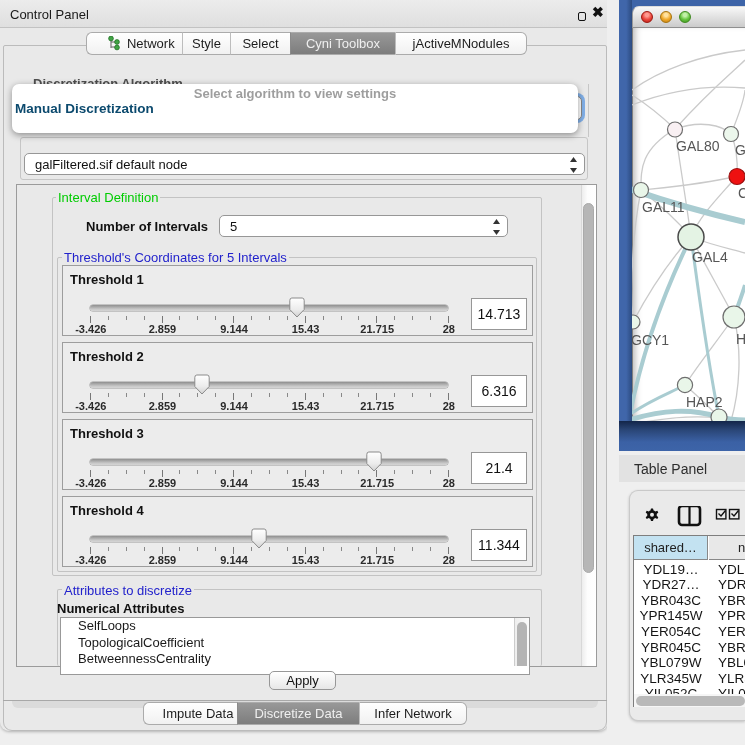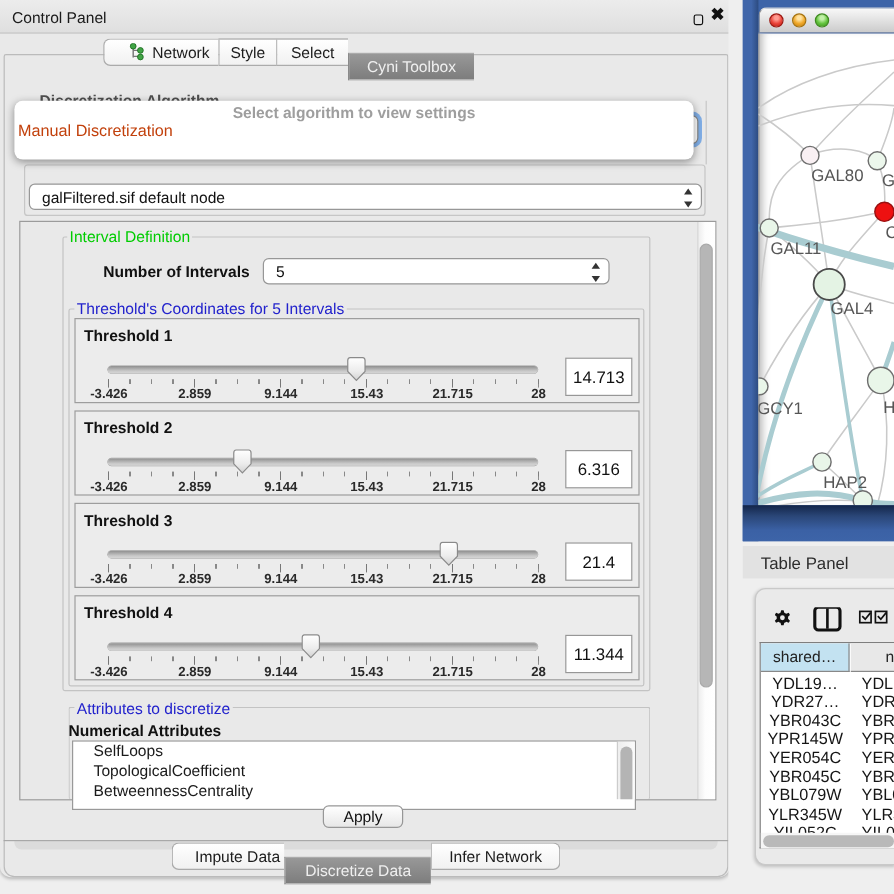--- a/index.html
+++ b/index.html
@@ -12,21 +12,21 @@
 #restoreicon{left:578px;top:12px;width:8px;height:9px;border:1.6px solid #111;border-radius:2px;}
 #closeicon{left:592px;top:4px;font-size:14px;font-weight:bold;color:#111;}
 #panelA{left:3px;top:45px;width:604px;height:686px;border:1px solid #bbb;border-radius:2px 2px 9px 9px;background:#e9e9e9;}
 #botband{left:12px;top:700px;width:586px;height:8px;background:#dbdbdb;border-radius:0 0 6px 6px;}
 #botline{left:3px;top:700px;width:604px;height:1px;background:#a8a8a8;}
 
 .tabrow{display:flex;}
 .tab{height:23px;font-size:13px;color:#1c1c1c;text-align:center;line-height:22px;background:linear-gradient(#ffffff,#f1f1f1);border-top:1px solid #ababab;border-bottom:1px solid #ababab;border-left:1px solid #bdbdbd;}
 .tab.first{border-left:1px solid #ababab;border-radius:6px 0 0 6px;padding-left:15px;}
 .tab.last{border-right:1px solid #ababab;border-radius:0 6px 6px 0;}
-.tab.sel{background:linear-gradient(#989898,#7d7d7d);color:#efefef;border-left:1px solid #8a8a8a;margin-top:12px;}
+.tab.sel{background:linear-gradient(#989898,#7d7d7d);color:#efefef;border-left:1px solid #8a8a8a;}
 #toptabs{left:86px;top:32px;}
 #bottabs{left:143px;top:702px;}
 #algolabel{left:33px;top:76px;font-size:13px;font-weight:bold;color:#4f4f4f;}
 #algocombo{left:24px;top:96px;width:558px;height:24px;background:#fff;border:1px solid #888;border-radius:5px;box-shadow:0 0 0 3px rgba(110,165,230,.85);}
 #tdgroup{left:20px;top:137px;width:568px;height:43px;border:1px solid #c6c6c6;border-radius:3px;}
 #tdlabel{left:31px;top:116px;font-size:13px;color:#15803d;background:#e9e9e9;padding:0 3px;}
 .combo{background:#fff;border:1px solid #979797;border-radius:5px;font-size:13px;color:#111;}
 .combo .cv{position:absolute;left:10px;top:3px;}
 .arrows{position:absolute;right:6px;top:2px;width:9px;height:18px;}
 #combo1{left:24px;top:153px;width:561px;height:22px;}
@@ -76,21 +76,21 @@
 #th1{position:absolute;left:0;top:0;width:74px;height:24px;background:#c3e2f1;border-right:1px solid #888;border-bottom:1px solid #888;font-size:13px;color:#222;text-align:center;line-height:23px;}
 #th2{position:absolute;left:75px;top:0;width:37px;height:24px;background:#e8e8e8;border-bottom:1px solid #888;font-size:13px;color:#222;padding-left:29px;line-height:23px;}
 .trow{position:absolute;width:112px;height:16px;font-size:13.5px;color:#151515;}
 .trow .c1{position:absolute;left:0;width:74px;text-align:center;}
 .trow .c2{position:absolute;left:84px;white-space:nowrap;}
 #htrack{left:634px;top:694px;width:111px;height:13px;background:#f6f6f6;}
 #hthumb{left:636px;top:696px;width:109px;height:10px;background:#b9b9b9;border-radius:5px;}
 
 #popup{left:12px;top:84px;width:566px;height:49px;background:#fff;border-radius:7px;box-shadow:0 2px 7px rgba(0,0,0,.4);}
 #popup .p1{position:absolute;left:0;top:2px;width:100%;text-align:center;font-size:13px;font-weight:bold;color:#9e9e9e;}
-#popup .p2{position:absolute;left:3px;top:17px;font-size:13.5px;font-weight:normal;color:#c2410c;}
+#popup .p2{position:absolute;left:3px;top:17px;font-size:13.5px;font-weight:bold;color:#0c4a6e;}
 #popup .p3{position:absolute;left:3px;top:32px;font-size:13px;color:#000;}
 svg{position:absolute;}
 </style>
 
 <div class="abs" id="win"></div>
 <div class="abs" id="titlebar">
       <span class="t">Control Panel</span>
     </div>
 <div class="abs" id="restoreicon"></div>
 <div class="abs" id="closeicon">✖</div>
@@ -102,20 +102,21 @@
           <line x1="4" y1="3" x2="4" y2="12" stroke="#777" stroke-width="1.2"></line>
           <line x1="4" y1="6" x2="9" y2="6" stroke="#777" stroke-width="1.2"></line>
           <line x1="4" y1="11" x2="9" y2="11" stroke="#777" stroke-width="1.2"></line>
           <circle cx="4" cy="2.5" r="2.4" fill="#41a445" stroke="#1c6b20" stroke-width=".7"></circle>
           <circle cx="10" cy="6" r="2.4" fill="#41a445" stroke="#1c6b20" stroke-width=".7"></circle>
           <circle cx="10" cy="11.5" r="2.4" fill="#41a445" stroke="#1c6b20" stroke-width=".7"></circle>
         </svg> Network</div>
  <div class="tab" style="width:48px">Style</div>
  <div class="tab" style="width:60px">Select</div>
  <div class="tab sel" style="width:105px">Cyni Toolbox</div>
+ <div class="tab last" style="width:132px">jActiveMNodules</div>
 </div>
 <div class="abs" id="algolabel">Discretization Algorithm</div>
 <div class="abs" id="algocombo"></div>
 <div class="abs" style="left:588px;top:84px;width:1px;height:53px;background:#c6c6c6"></div>
 <div class="abs" id="tdgroup"></div>
 <div class="abs" id="tdlabel">Table Data</div>
 <div class="abs combo" id="combo1">
       <span class="cv">galFiltered.sif default node</span>
       <svg class="arrows" viewBox="0 0 9 18">
         <path d="M4.5 1 L8 6 L1 6 Z" fill="#333"></path>

